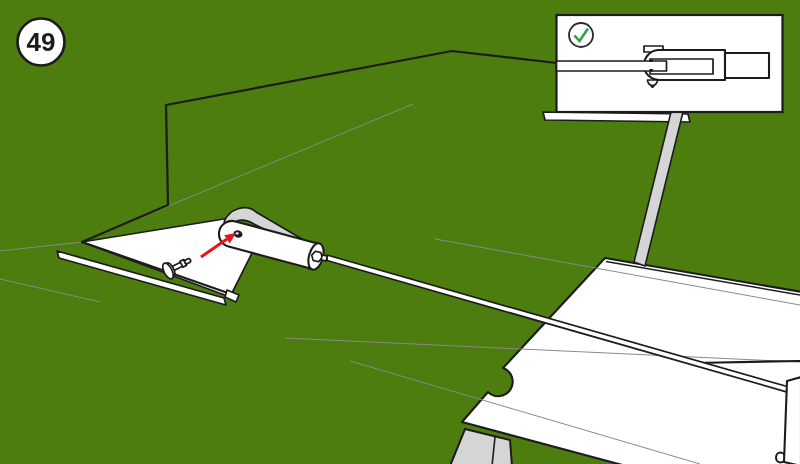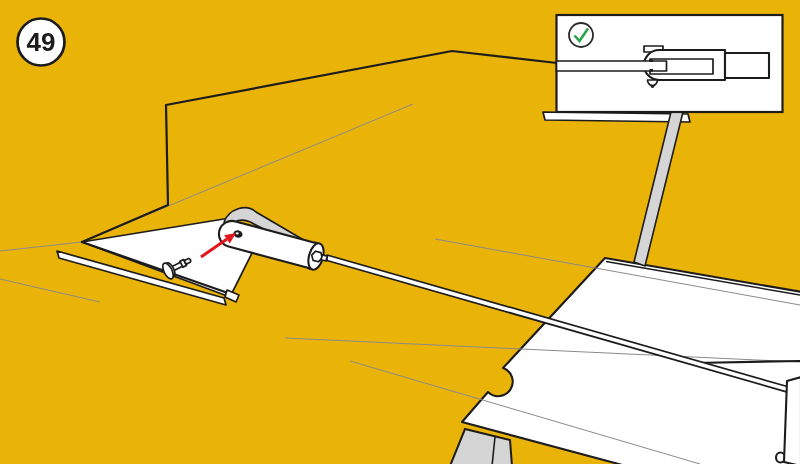--- a/index.html
+++ b/index.html
@@ -1,16 +1,16 @@
 <!DOCTYPE html>
 <html><head>
 <meta charset="utf-8">
 <style>
   html,body{margin:0;padding:0;background:#ffffff;}
-  .stage{position:relative;width:800px;height:464px;background:#eab308;overflow:hidden;
+  .stage{position:relative;width:800px;height:464px;background:#4d7c0f;overflow:hidden;
          font-family:"Liberation Sans", sans-serif;}
   svg{display:block}
   .ln{stroke:#1c1c1c;fill:none;stroke-width:2.2;stroke-linejoin:round;stroke-linecap:round;}
   .ln-med{stroke:#1c1c1c;fill:none;stroke-width:1.6;stroke-linejoin:round;}
   .faint line{stroke:#8a8a8a;stroke-width:1;}
   .part{fill:#ffffff;stroke:#1c1c1c;stroke-width:1.7;stroke-linejoin:round;}
   .part2{fill:#ffffff;stroke:#1c1c1c;stroke-width:2.1;stroke-linejoin:round;}
   .badge-num{font-weight:bold;font-size:26px;fill:#1c1c1c;}
 </style>
 </head>

